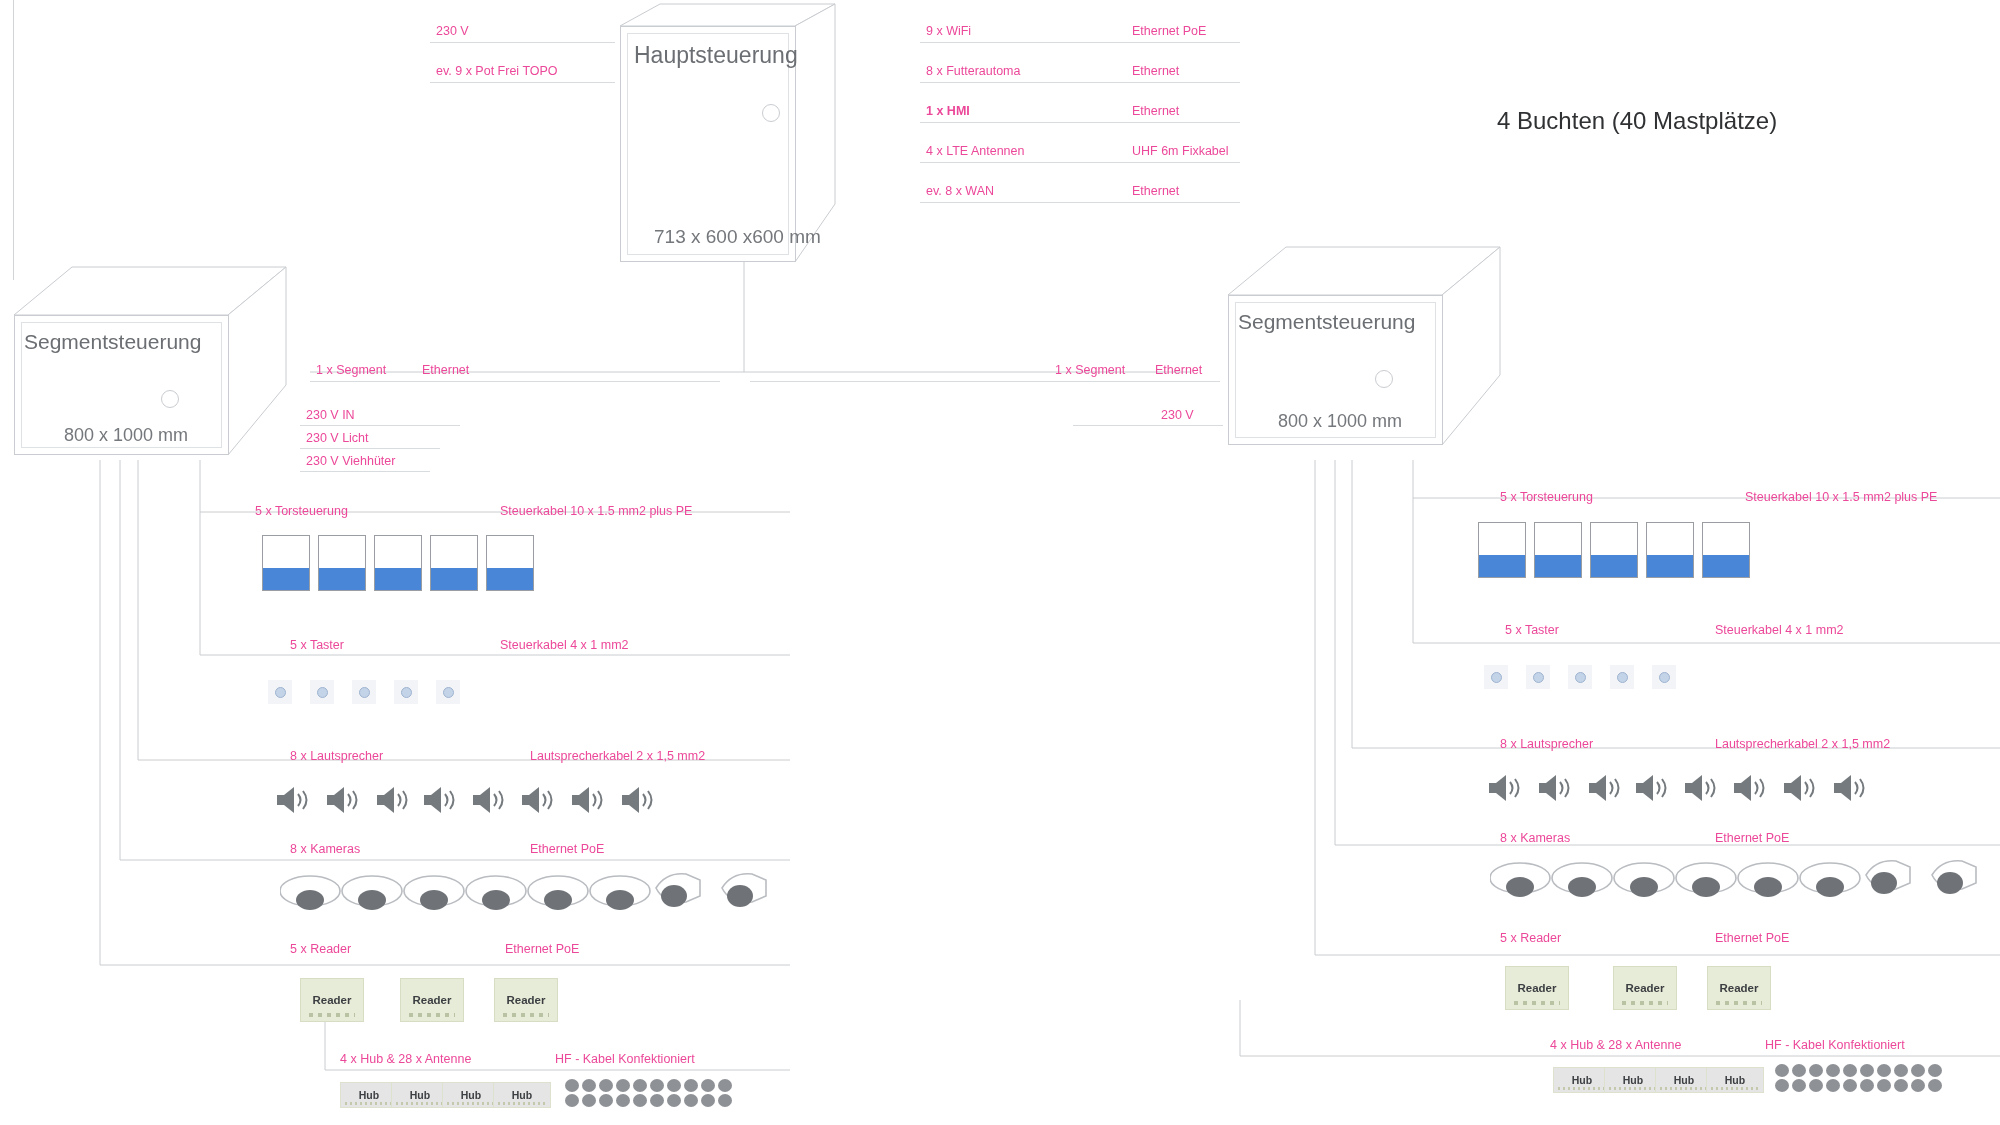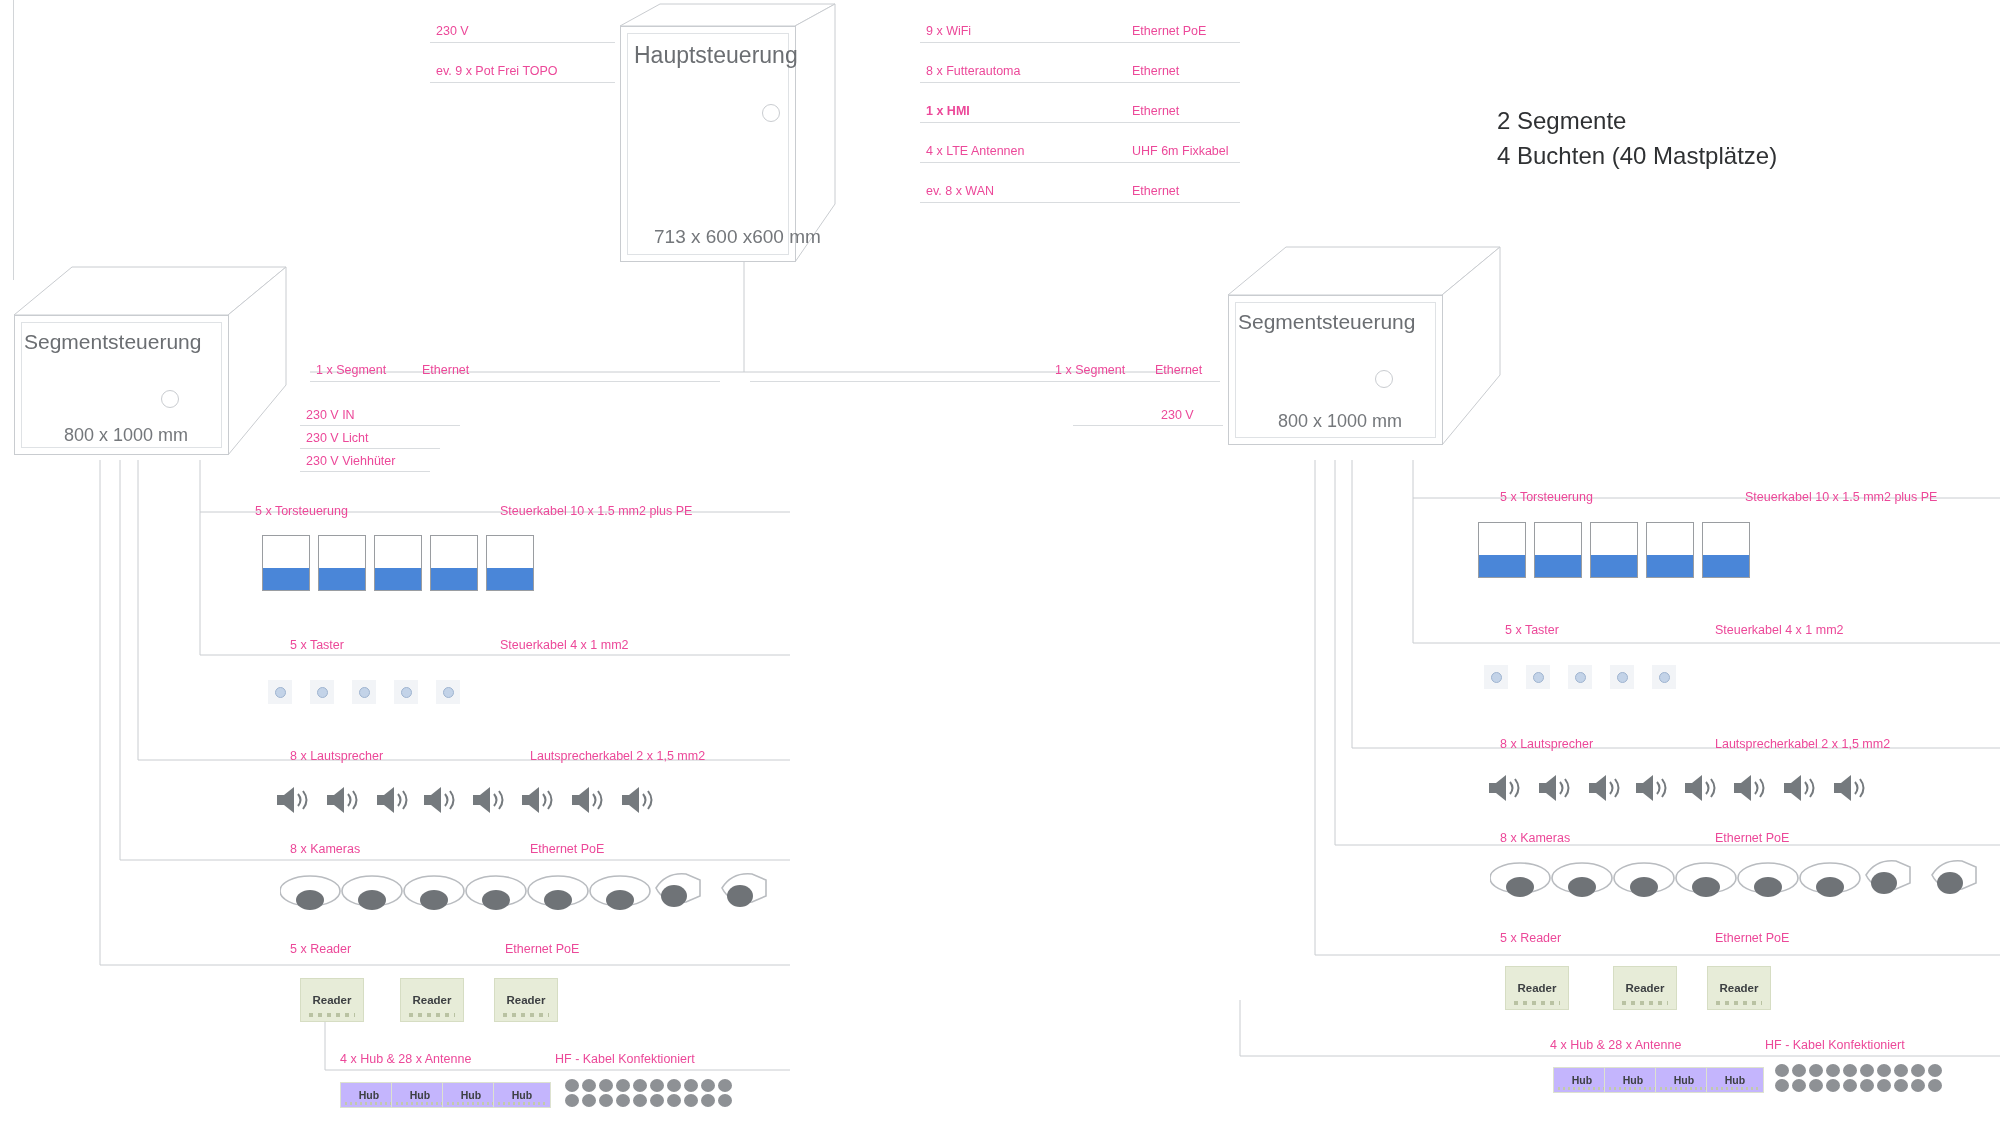--- a/index.html
+++ b/index.html
@@ -49,38 +49,37 @@
   .reader {
     position:absolute; width:64px; height:44px; background:#e7ecd8; border:1px solid #d6ddc3;
     display:flex; align-items:center; justify-content:center;
     font-size:11.5px; color:#3c3f42; font-weight:600;
   }
   .reader .pins { position:absolute; left:8px; right:8px; bottom:4px; height:4px;
     background:repeating-linear-gradient(to right,#b9c2a2 0 4px,transparent 4px 9px); }
 
   
   .hub {
-    position:absolute; width:58px; height:26px; background:#c4b5fd; border:1px solid #dde2cf;
+    position:absolute; width:58px; height:26px; background:#e5e5e5; border:1px solid #dde2cf;
     display:flex; align-items:center; justify-content:center;
     font-size:10.5px; color:#3c3f42; font-weight:600;
   }
   .hub .pins { position:absolute; left:4px; right:4px; bottom:2px; height:3px;
     background:repeating-linear-gradient(to right,#c2c9ac 0 2px,transparent 2px 5px); }
 
   
   .antgrid { position:absolute; display:grid; grid-template-columns:repeat(10, 15px); gap:2px; }
   .antgrid i { display:block; width:14px; height:13px; border-radius:50%; background:#8e9195; }
 
   .headline { position:absolute; font-size:24px; color:#2f3133; line-height:1.45; white-space:nowrap; }
 </style>
 </head>
 <body>
 
 <div class="headline abs" style="left:1497px; top:104px;">
-  <div>2 Segmente</div>
   <div>4 Buchten (40 Mastplätze)</div>
 </div>
 
 <div class="cab" style="left:620px; top:4px; width:230px; height:260px;">
   <div class="top" style="left:0; top:0; width:0; height:0; border:none;">
     <svg width="230" height="266" style="position:absolute; left:0; top:0; overflow:visible;">
       <polygon points="0,22 40,0 215,0 175,22" fill="#ffffff" stroke="#c9ccd0" stroke-width="1"></polygon>
       <polygon points="175,22 215,0 215,200 175,258" fill="#ffffff" stroke="#c9ccd0" stroke-width="1"></polygon>
     </svg>
   </div>

